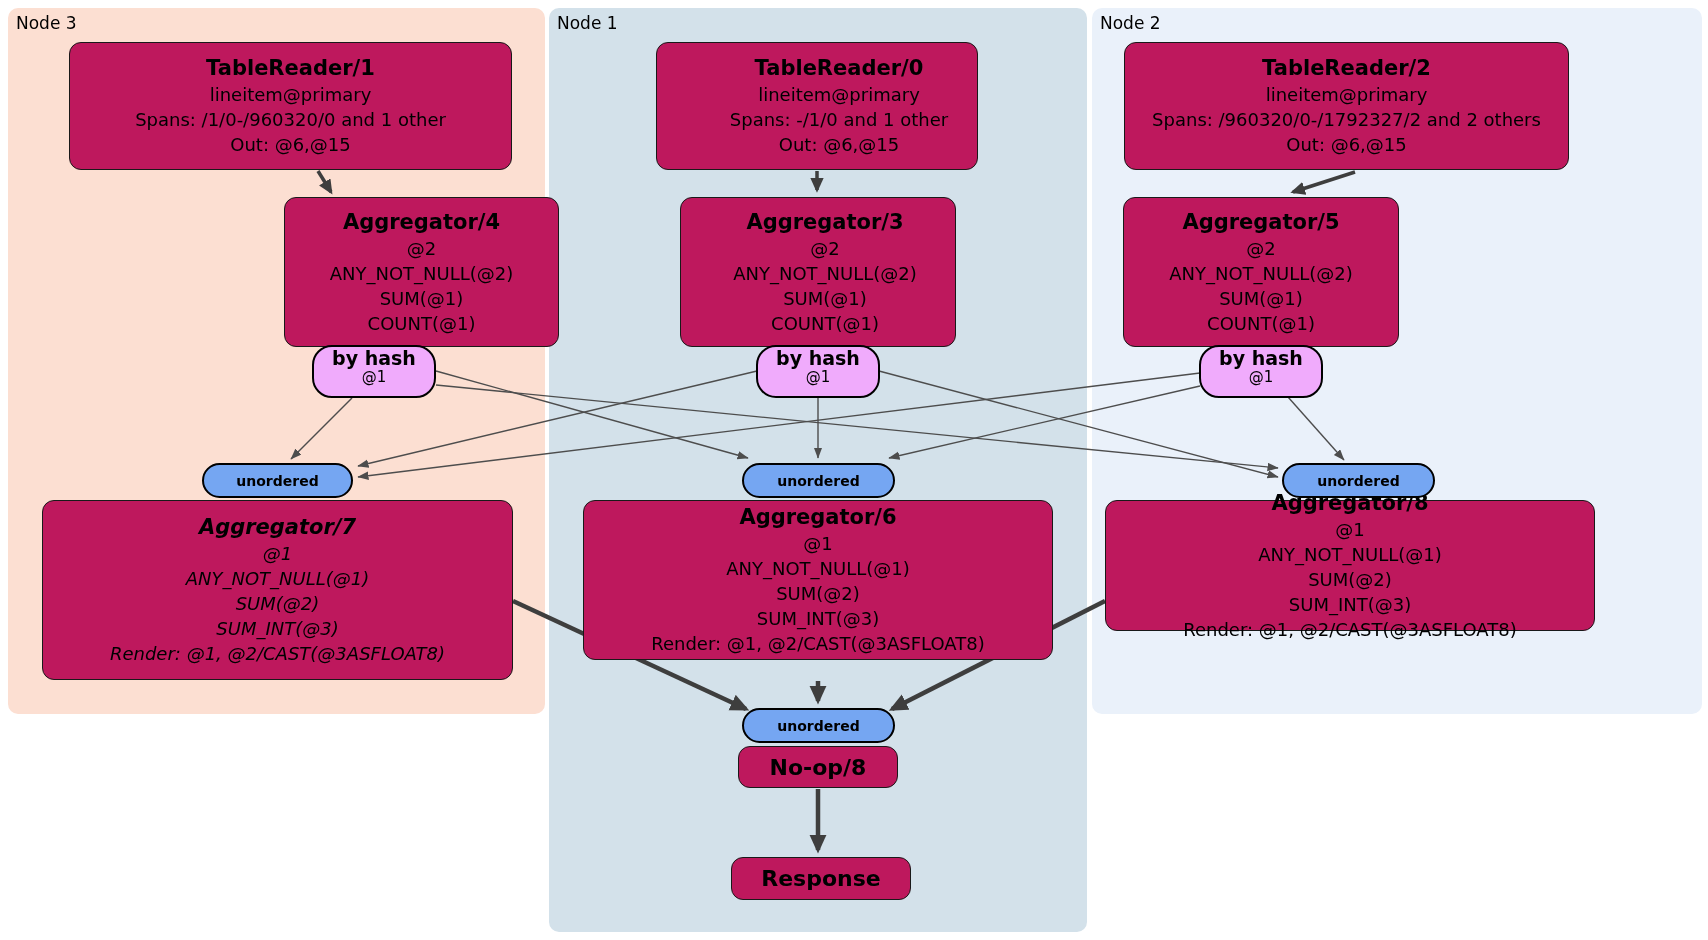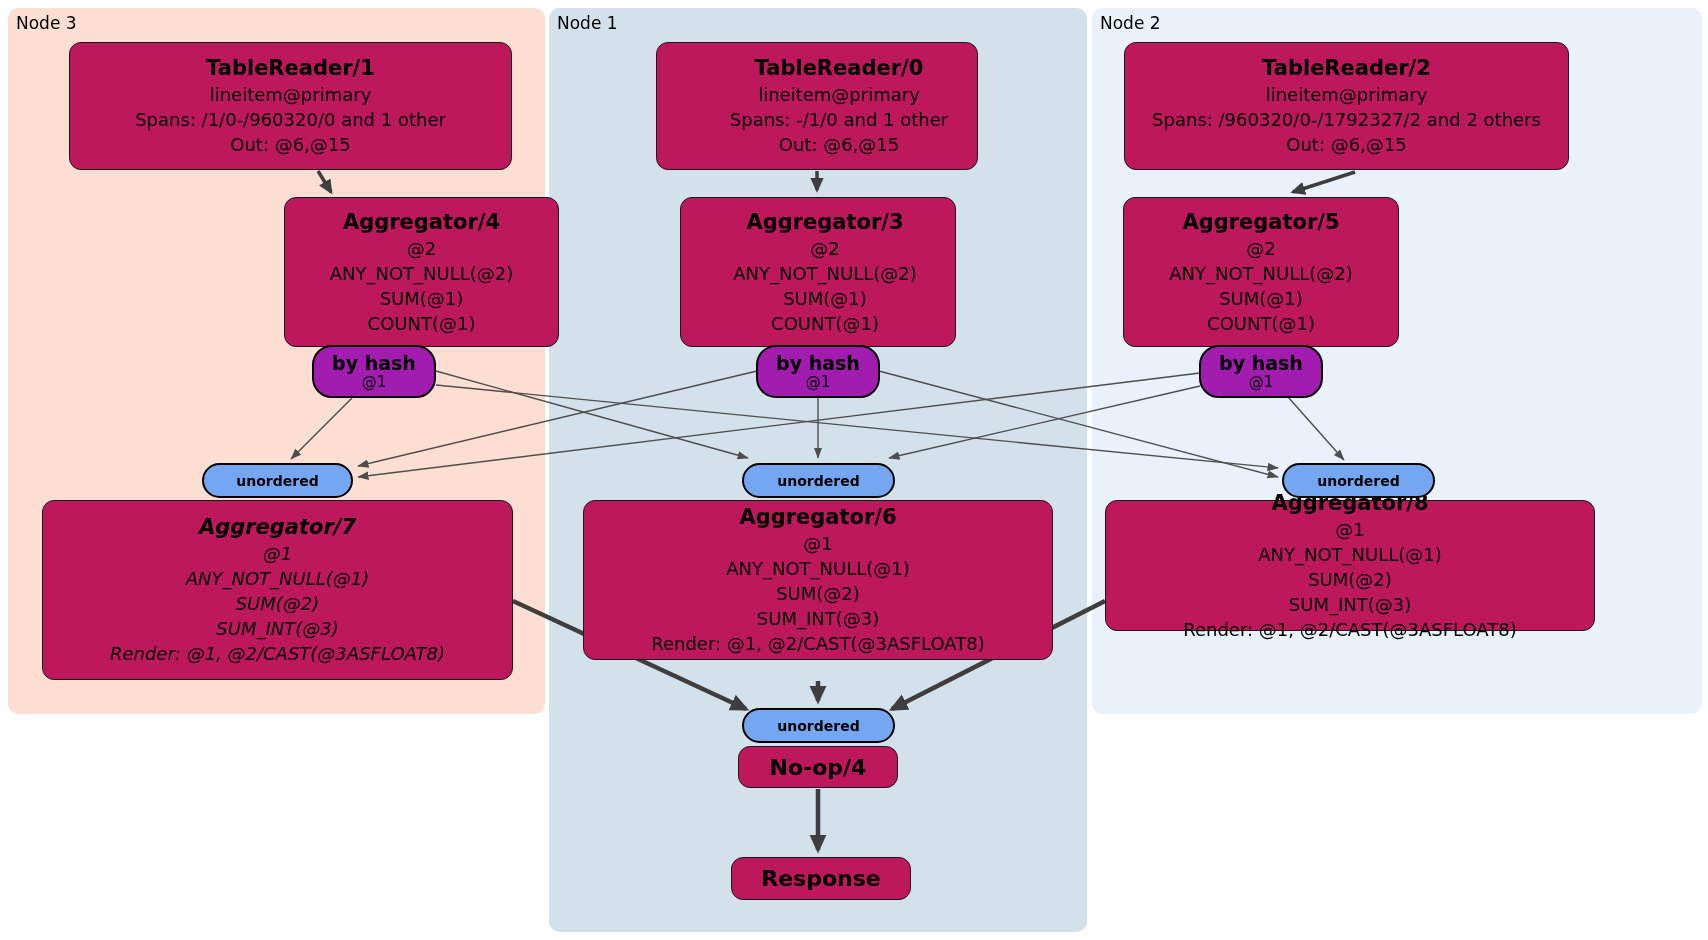--- a/index.html
+++ b/index.html
@@ -11,22 +11,22 @@
 
   #edges{position:absolute;left:0;top:0;z-index:1;}
 
   .pbox{position:absolute;background:#be185d;border:1.6px solid #191919;border-radius:12px;
         z-index:2;display:flex;flex-direction:column;justify-content:center;align-items:center;
         text-align:center;color:#000;box-sizing:border-box;}
   .ptitle{font-weight:bold;font-size:21px;line-height:27px;white-space:nowrap;}
   .pline{font-size:18px;line-height:25px;white-space:nowrap;}
   .single .ptitle{font-size:22px;}
 
-  .router{position:absolute;background:#a21caf;border:2px solid #000;border-radius:20px;
-          z-index:3;display:flex;flex-direction:column;justify-content:center;align-items:center;
+  .router{position:absolute;background:#f0abfc;border:2px solid #000;border-radius:20px;
+          z-index:3;display:flex;flex-direction:column;justify-content:flex-start;align-items:center;
           text-align:center;color:#000;box-sizing:border-box;}
   .rlabel{font-weight:bold;font-size:19px;line-height:22px;}
   .rdetail{font-size:15px;line-height:17px;}
 
   .sync{position:absolute;background:#75a6f2;border:2px solid #000;border-radius:18px;
         z-index:3;display:flex;justify-content:center;align-items:center;
         font-weight:bold;font-size:14px;color:#000;box-sizing:border-box;}
 </style>
 </head>
 <body>
@@ -153,20 +153,20 @@
     <div class="pline">@1</div>
     <div class="pline">ANY_NOT_NULL(@1)</div>
     <div class="pline">SUM(@2)</div>
     <div class="pline">SUM_INT(@3)</div>
     <div class="pline">Render: @1, @2/CAST(@3ASFLOAT8)</div>
   </div>
 
   <div class="sync" style="left:742px;top:708px;width:153px;height:35px;">unordered</div>
 
   <div class="pbox single" style="left:738px;top:746px;width:160px;height:42px;">
-    <div class="ptitle">No-op/4</div>
+    <div class="ptitle">No-op/8</div>
   </div>
 
   <div class="pbox single" style="left:731px;top:857px;width:180px;height:43px;">
     <div class="ptitle">Response</div>
   </div>
 
 </div>
 
 </body></html>

